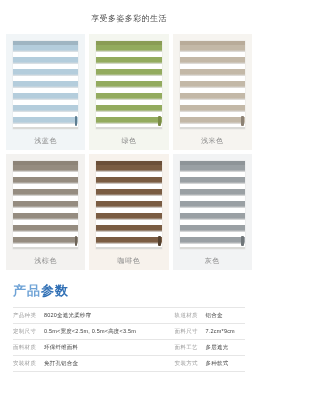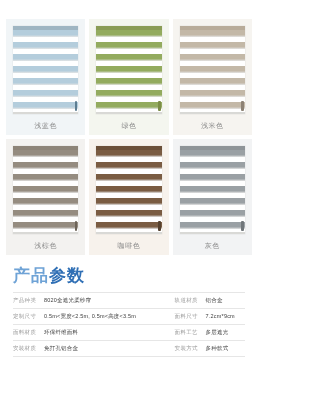--- a/index.html
+++ b/index.html
@@ -103,21 +103,21 @@
     letter-spacing: 0.6px;
     line-height: 9px;
   }
 
   
   .params {
     margin-top: 13px;
     padding: 0 13px;
   }
   .params-title {
-    font-size: 17px;
+    font-size: 13px;
     font-weight: bold;
     color: #6fa3d6;
     letter-spacing: 1px;
     line-height: 16px;
   }
   .params-title .dark { color: #2f6fb5; }
 
   .params-table {
     margin-top: 8px;
     width: 100%;
@@ -150,20 +150,21 @@
   }
   .p-gap { width: 10px; }
   .p-key-r { width: 26px; }
 </style>
 </head>
 <body>
 
 <div id="page">
 
   <div class="header">
+    <div class="subtitle">享受多姿多彩的生活</div>
   </div>
 
   <div class="swatch-grid">
 
     <div class="swatch-row">
 
       <div class="swatch-card" id="c00" style="background: rgb(241, 245, 247);">
         <div class="blind">
           <div class="headrail" style="background: rgb(159, 181, 194);"></div>
           <div class="slats">

